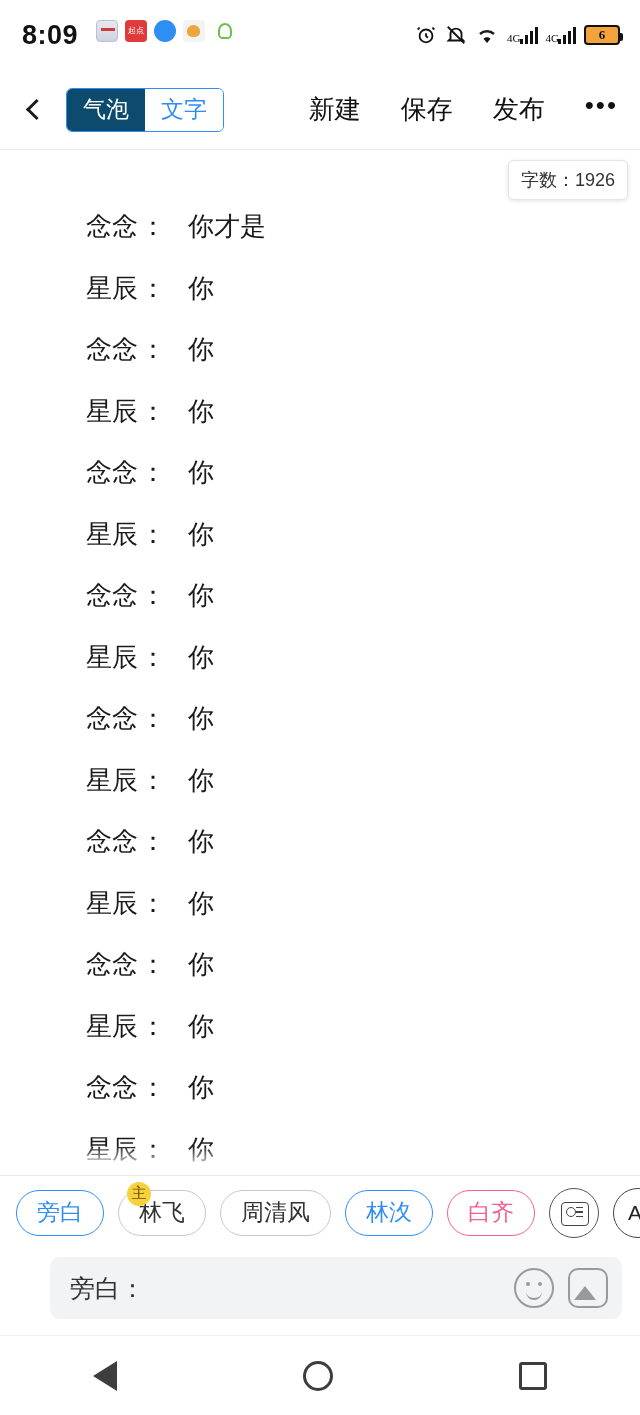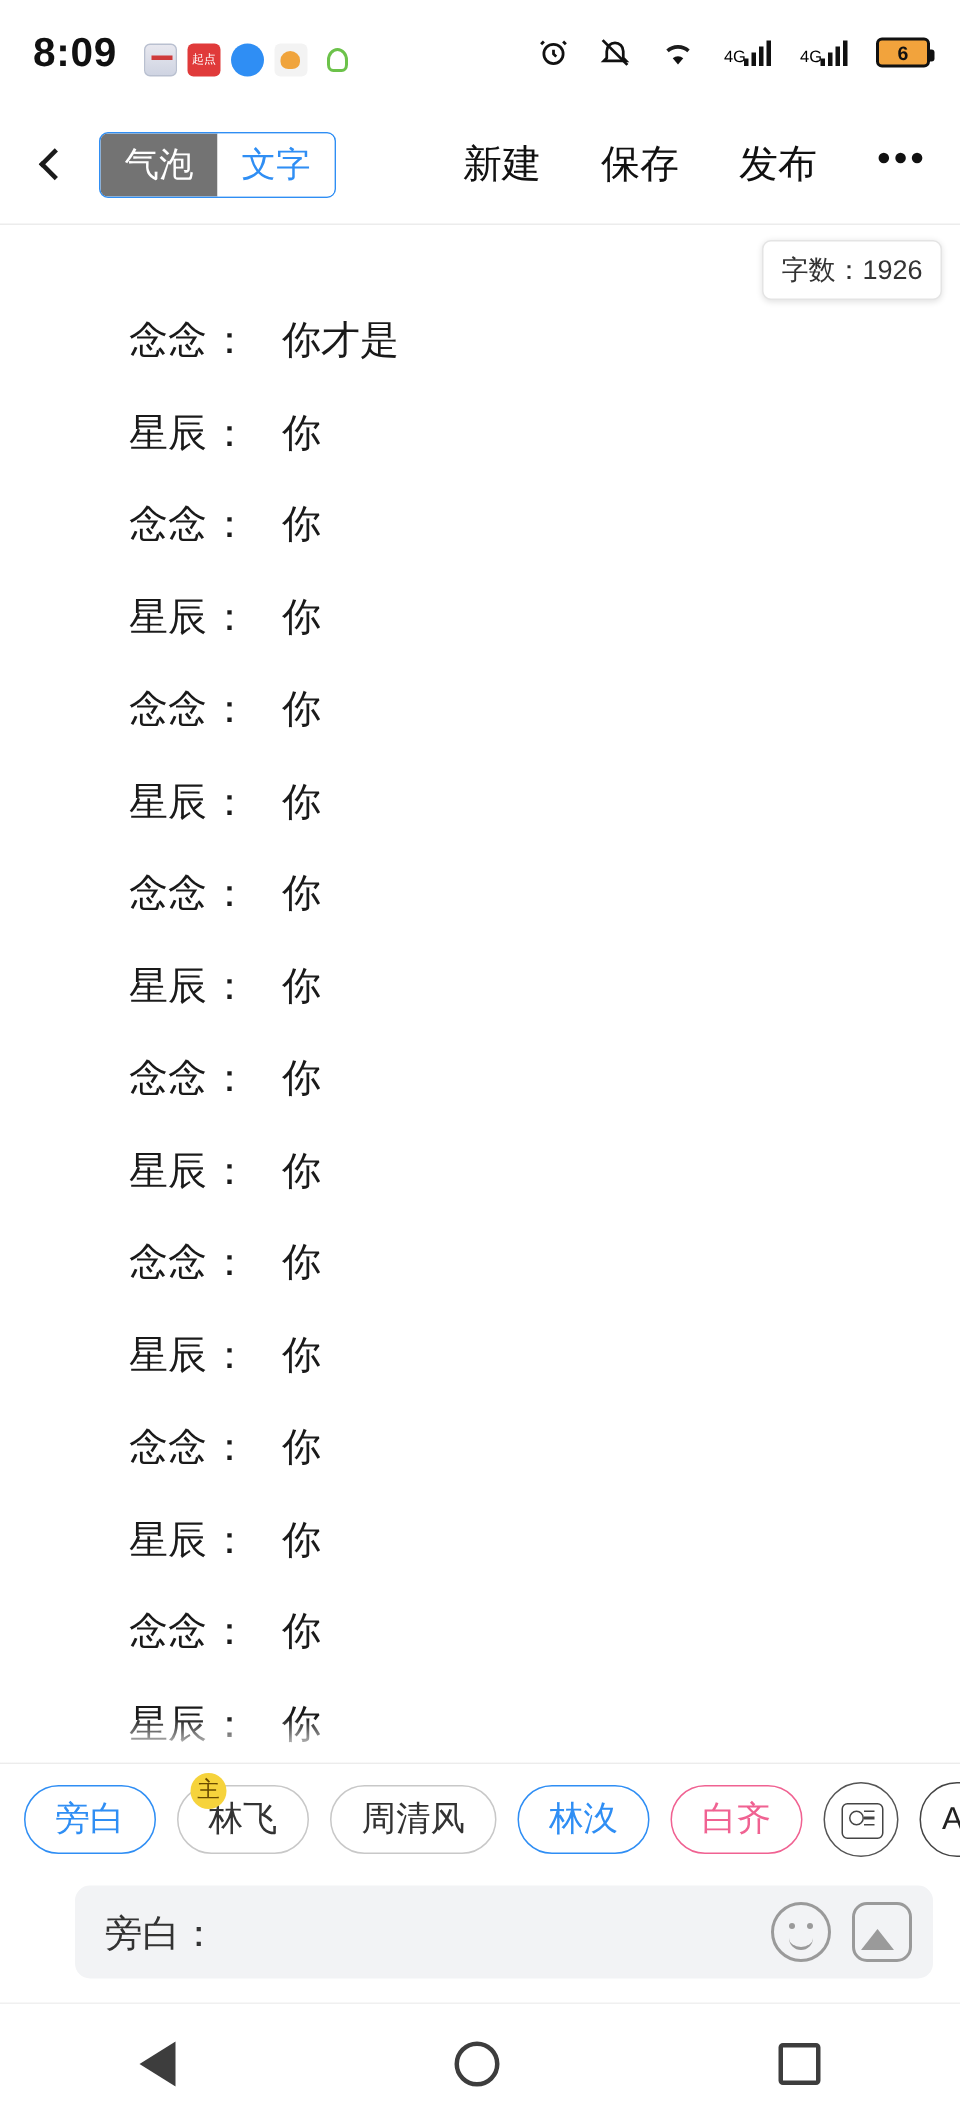--- a/index.html
+++ b/index.html
@@ -23,21 +23,21 @@
     height: 70px;
     flex: 0 0 70px;
     display: flex;
     align-items: center;
     justify-content: space-between;
     padding: 0 20px 0 22px;
     background: #ffffff;
   }
   .status-left {
     display: flex;
-    align-items: flex-end;
+    align-items: flex-start;
     gap: 18px;
   }
   .clock {
     font-size: 27px;
     font-weight: bold;
     color: #111;
     letter-spacing: 0.5px;
   }
   .status-icons-left {
     display: flex;
@@ -64,21 +64,22 @@
     background:#f0a43c; border-radius:50% 50% 40% 40%;
   }
   .ic-bulb { background:#ffffff; }
   .ic-bulb::after {
     content:""; position:absolute; left:6px; top:3px; width:10px; height:12px;
     border:2px solid #6cc24a; border-radius:50% 50% 30% 30%;
   }
   .status-right {
     display: flex;
     align-items: center;
-    gap: 19px;
+    gap: 8px;
+    font-family: Liberation Serif, serif;
   }
   .sicon { color: #111; display:inline-flex; align-items:center; }
   .net-label {
     font-size: 11px;
     vertical-align: super;
     margin-right: -2px;
   }
   .signal-group { display:flex; align-items:flex-end; gap:1px; }
   .bars { display:flex; align-items:flex-end; gap:2px; height:18px; }
   .bars i { display:block; width:3px; background:#111; }
@@ -130,21 +131,21 @@
   }
   .seg div {
     min-width: 78px;
     padding: 0 14px;
     display:flex; align-items:center; justify-content:center;
     font-size: 23px;
     color: #2f8ef4;
     background: #fff;
   }
   .seg div.active {
-    background: #737373;
+    background: #0c4a6e;
     color: #ffffff;
   }
   .top-actions {
     margin-left: auto;
     display: flex;
     align-items: center;
     gap: 40px;
   }
   .top-actions span {
     font-size: 26px;

